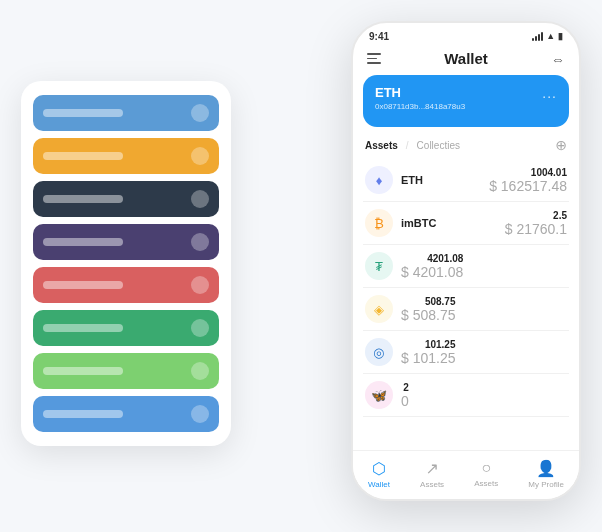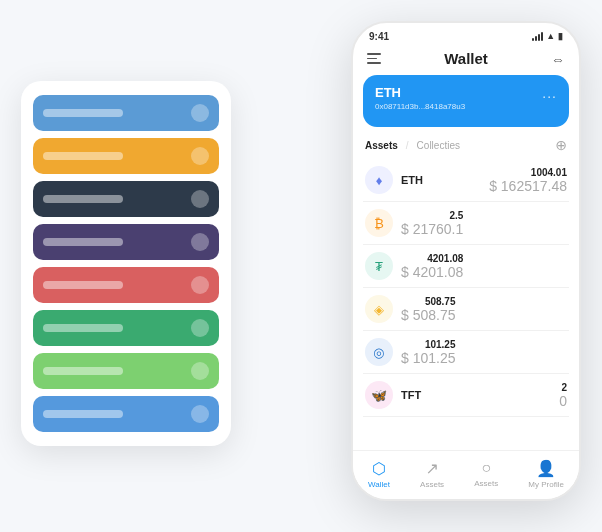--- a/index.html
+++ b/index.html
@@ -408,20 +408,21 @@
     <div class="asset-row">
           <div class="asset-icon" style="background: rgb(238, 240, 255); color: rgb(98, 126, 234); font-size: 13px;">♦</div>
           <div class="asset-name">ETH</div>
           <div class="asset-values">
             <div class="asset-amount">1004.01</div>
             <div class="asset-usd">$ 162517.48</div>
           </div>
         </div>
         <div class="asset-row">
           <div class="asset-icon" style="background: rgb(255, 245, 230); color: rgb(247, 147, 26); font-size: 13px;">₿</div>
+          <div class="asset-name">imBTC</div>
           <div class="asset-values">
             <div class="asset-amount">2.5</div>
             <div class="asset-usd">$ 21760.1</div>
           </div>
         </div>
         <div class="asset-row">
           <div class="asset-icon" style="background: rgb(230, 247, 242); color: rgb(38, 161, 123); font-size: 13px;">₮</div>
           <div class="asset-values">
             <div class="asset-amount">4201.08</div>
             <div class="asset-usd">$ 4201.08</div>
@@ -436,21 +437,20 @@
         </div>
         <div class="asset-row">
           <div class="asset-icon" style="background: rgb(232, 240, 251); color: rgb(39, 117, 202); font-size: 13px;">◎</div>
           <div class="asset-values">
             <div class="asset-amount">101.25</div>
             <div class="asset-usd">$ 101.25</div>
           </div>
         </div>
         <div class="asset-row">
           <div class="asset-icon" style="background: rgb(252, 232, 245); color: rgb(233, 30, 140); font-size: 13px;">🦋</div>
-          <div class="asset-name">TFT</div>
           <div class="asset-values">
             <div class="asset-amount">2</div>
             <div class="asset-usd">0</div>
           </div>
         </div>
       </div>
 
     <div class="bottom-nav">
     <div class="nav-item">
           <div class="nav-icon active">⬡</div>

